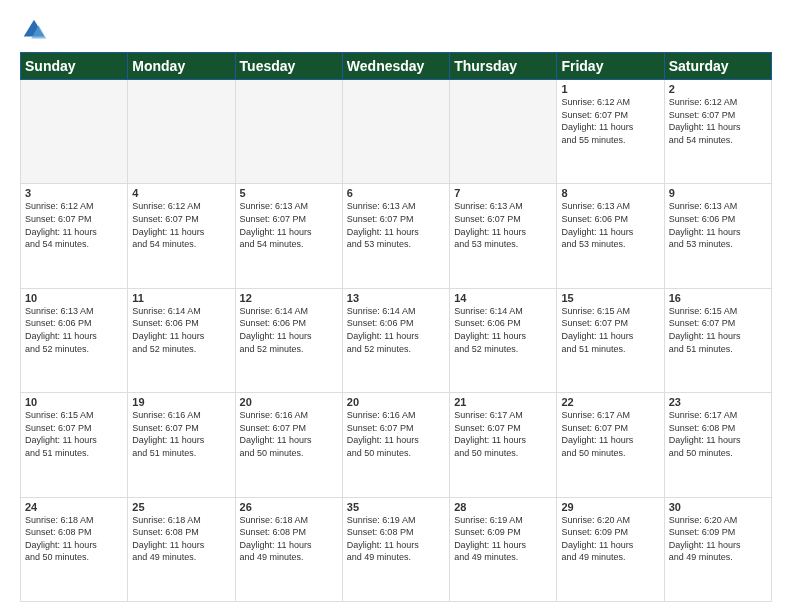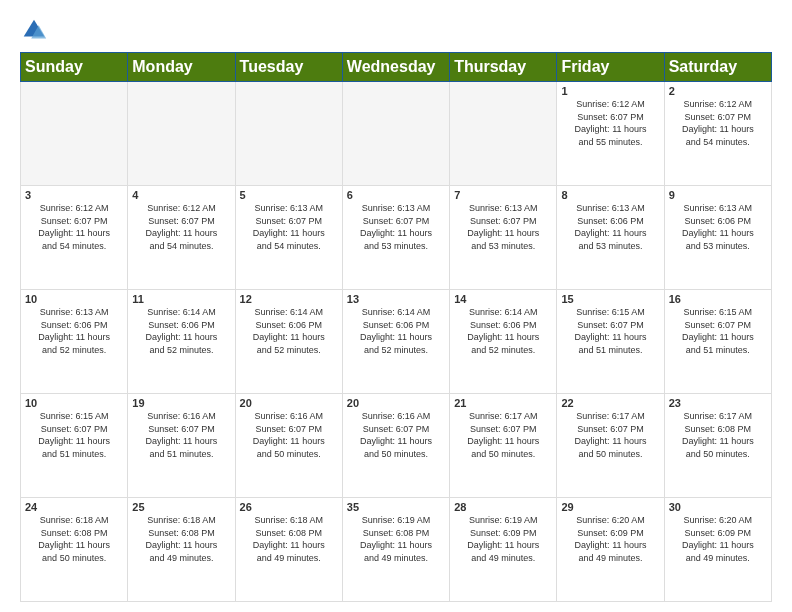--- a/index.html
+++ b/index.html
@@ -52,23 +52,23 @@
       color: #444;
     }
     .calendar {
       flex: 1;
       border: 1px solid #ccc;
       border-collapse: collapse;
       width: 100%;
       table-layout: fixed;
     }
     .calendar th {
-      background: #4d7c0f;
+      background: #14532d;
       color: #fff;
-      font-size: 16px;
+      font-size: 14px;
       font-weight: bold;
       padding: 5px 4px;
       text-align: left;
       border: 1px solid #1a5a9a;
     }
     .calendar td {
       vertical-align: top;
       padding: 3px 4px;
       font-size: 9.5px;
       color: #333;
@@ -85,21 +85,20 @@
     .day-num {
       font-size: 11px;
       font-weight: bold;
       display: block;
       margin-bottom: 1px;
     }
     .day-info {
       line-height: 1.4;
       font-size: 9px;
       color: #333;
-      text-align: center;
     }
   </style>
 </head>
 <body>
 
 <div class="page">
   <div class="header">
     <div class="logo">
       <svg class="logo-icon" viewBox="0 0 30 30">
         <polygon points="15,4 26,22 4,22" fill="#2a6db5"></polygon>

